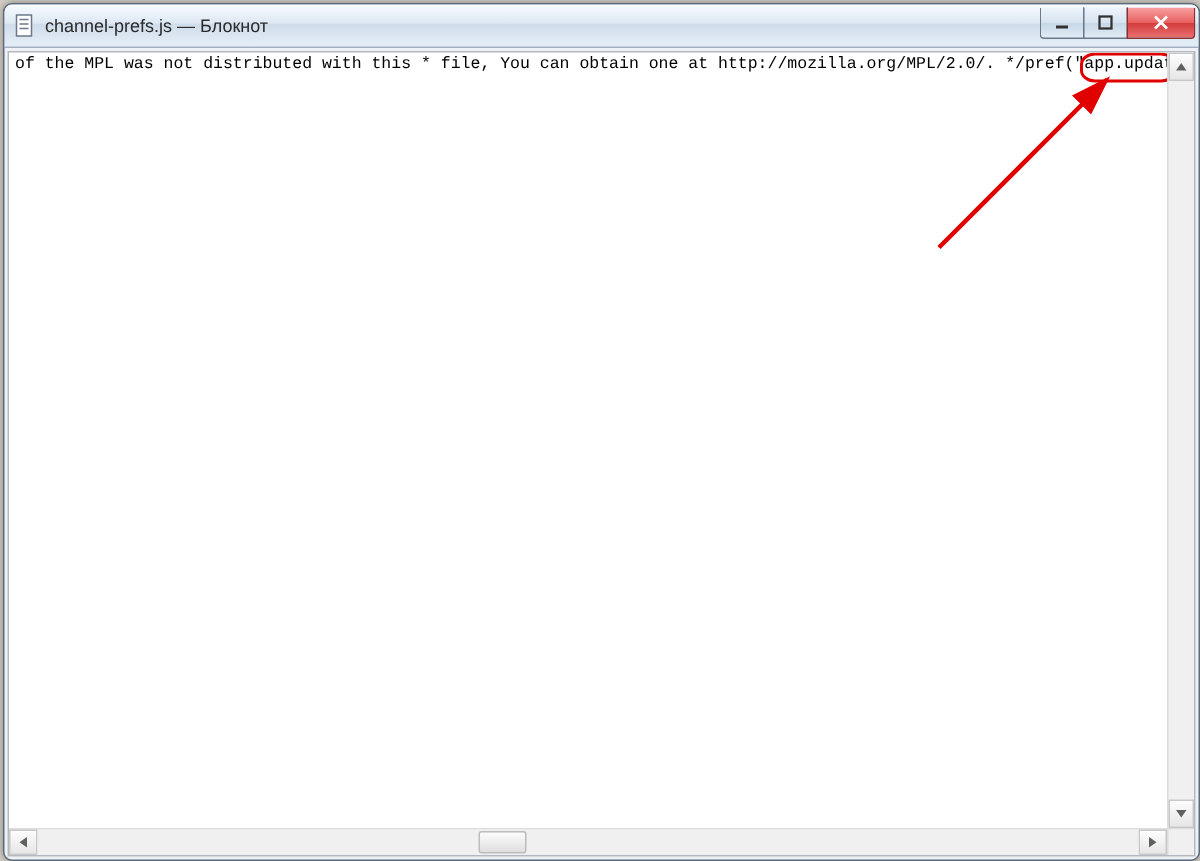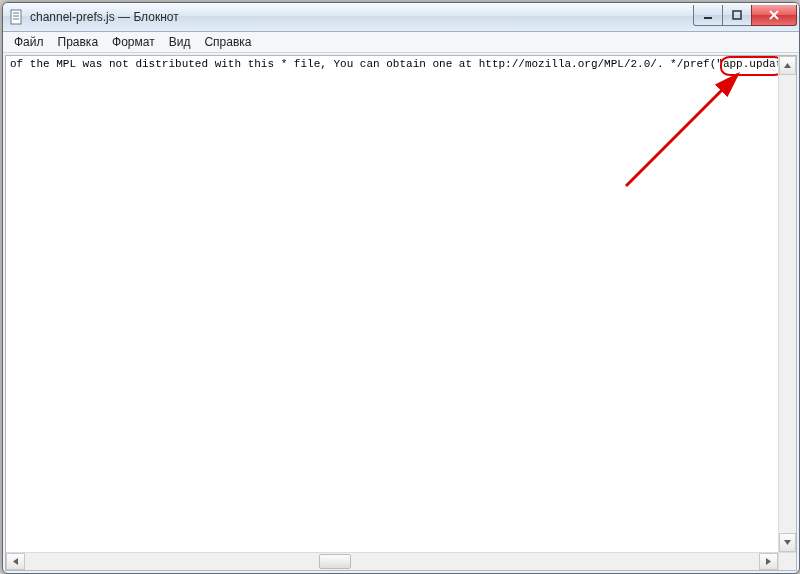--- a/index.html
+++ b/index.html
@@ -214,27 +214,20 @@
       </div>
       <div class="win-btn close">
         <svg width="10" height="10" viewBox="0 0 10 10">
           <line x1="1" y1="1" x2="9" y2="9" stroke="#fff" stroke-width="1.8"></line>
           <line x1="9" y1="1" x2="1" y2="9" stroke="#fff" stroke-width="1.8"></line>
         </svg>
       </div>
     </div>
   </div>
 
-  <div class="menubar">
-    <span class="menu-item">Файл</span>
-    <span class="menu-item">Правка</span>
-    <span class="menu-item">Формат</span>
-    <span class="menu-item">Вид</span>
-    <span class="menu-item">Справка</span>
-  </div>
 
   <div class="client">
     <div class="content">
 
       <div class="text-line">
         <span> of the MPL was not distributed with this * file, You can obtain one at http://mozilla.org/MPL/2.0/. */pref("app.update.channel", </span>
       </div>
 
       <div class="highlight-ring" style="top:0px; left:714px; width:60px; height:16px;"></div>
 

